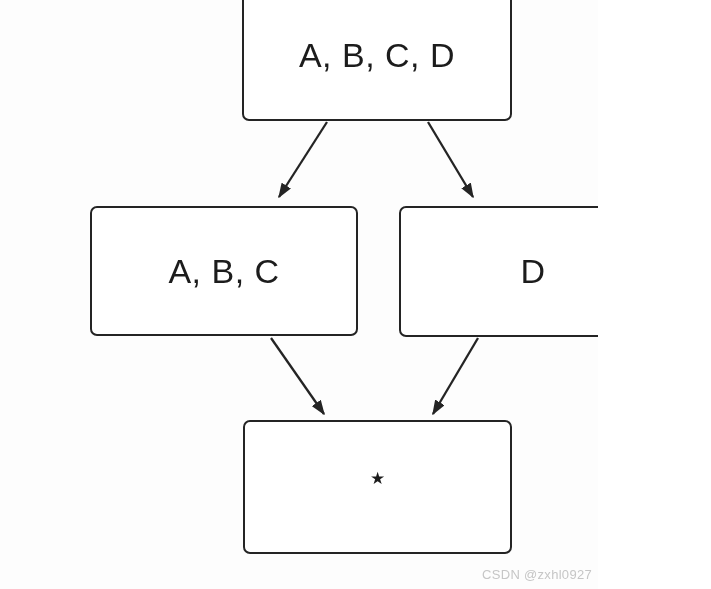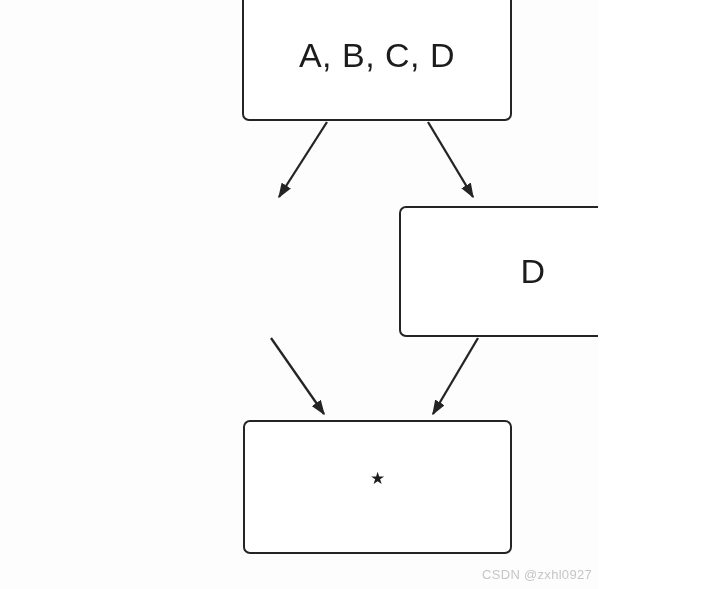--- a/index.html
+++ b/index.html
@@ -80,20 +80,23 @@
     <line x1="327" y1="122" x2="279" y2="197" marker-end="url(#arrow)"></line>
     <line x1="428" y1="122" x2="473" y2="197" marker-end="url(#arrow)"></line>
     <line x1="271" y1="338" x2="324" y2="414" marker-end="url(#arrow)"></line>
     <line x1="478" y1="338" x2="433" y2="414" marker-end="url(#arrow)"></line>
   </svg>
 
   <div class="node node-root">
     <span class="node-label">A, B, C, D</span>
   </div>
 
+  <div class="node node-abc">
+    <span class="node-label">A, B, C</span>
+  </div>
 
   <div class="node node-d">
     <span class="node-label">D</span>
   </div>
 
   <div class="node node-star">
     <span class="node-label node-label--star">★</span>
   </div>
 
   <div class="watermark">CSDN @zxhl0927</div>

